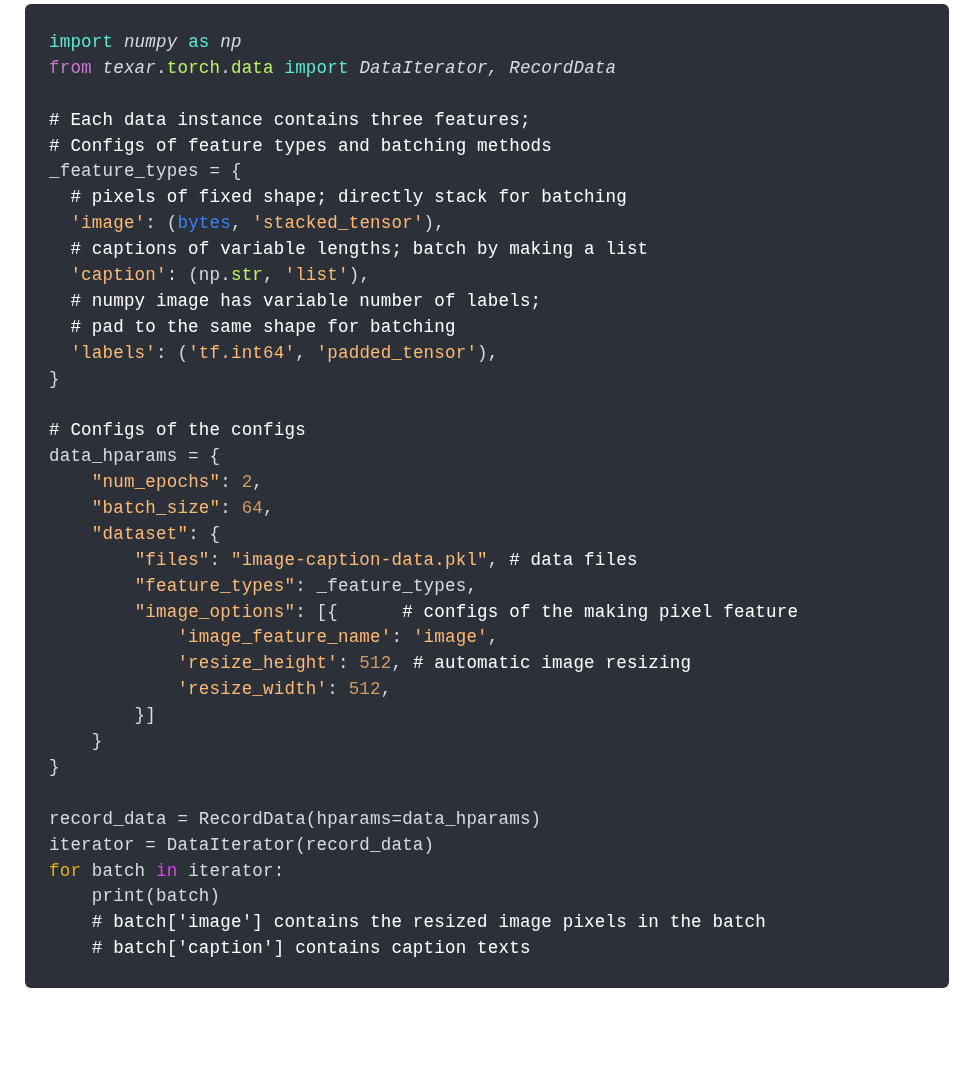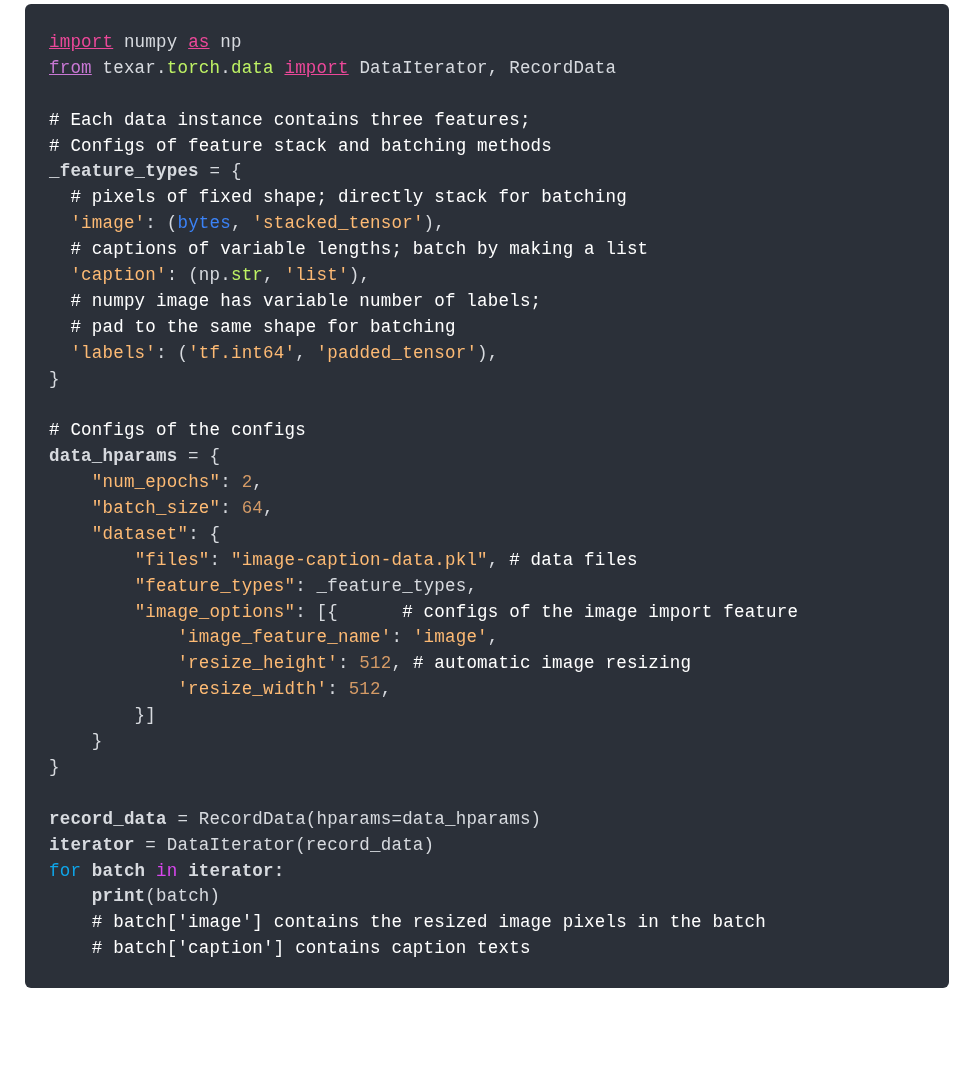--- a/index.html
+++ b/index.html
@@ -21,60 +21,60 @@
   }
   pre {
     margin: 0;
     font-family: inherit;
     font-size: 17.5px;
     line-height: 1.48;
     color: #d7dadf;
     white-space: pre;
     letter-spacing: 0.2px;
   }
-  .kw-import { color: #ec4899; text-decoration: underline; }
+  .kw-import { color: #5eead4; }
   .kw-in { color: #d946ef; }
-  .kw-for { color: #0ea5e9; }
-  .kw-from { color: #c978d5; text-decoration: underline; }
-  .module { color: #d7dadf; }
+  .kw-for { color: #eab308; }
+  .kw-from { color: #c978d5; }
+  .module { color: #d7dadf; font-style: italic; }
   .attr { color: #bef264; }
   .comment { color: #ffffff; }
   .string { color: #fdba74; }
   .number { color: #d49a66; }
-  .ident { color: #d7dadf; font-weight: bold; }
+  .ident { color: #d7dadf; }
   .punct { color: #d7dadf; }
   .builtin { color: #3b82f6; }
 </style>
 </head>
 <body>
 
 <div class="code-container">
 <pre><span class="kw-import">import</span> <span class="module">numpy</span> <span class="kw-import">as</span> <span class="module">np</span>
 <span class="kw-from">from</span> <span class="module">texar</span>.<span class="attr">torch</span>.<span class="attr">data</span> <span class="kw-import">import</span> <span class="module">DataIterator, RecordData</span>
 
 <span class="comment"># Each data instance contains three features;</span>
-<span class="comment"># Configs of feature stack and batching methods</span>
+<span class="comment"># Configs of feature types and batching methods</span>
 <span class="ident">_feature_types</span><span class="punct"> = {</span>
 <span class="comment">  # pixels of fixed shape; directly stack for batching</span>
   <span class="string">'image'</span><span class="punct">: (</span><span class="builtin">bytes</span><span class="punct">, </span><span class="string">'stacked_tensor'</span><span class="punct">),</span>
 <span class="comment">  # captions of variable lengths; batch by making a list</span>
   <span class="string">'caption'</span><span class="punct">: (np.</span><span class="attr">str</span><span class="punct">, </span><span class="string">'list'</span><span class="punct">),</span>
 <span class="comment">  # numpy image has variable number of labels;</span>
 <span class="comment">  # pad to the same shape for batching</span>
   <span class="string">'labels'</span><span class="punct">: (</span><span class="string">'tf.int64'</span><span class="punct">, </span><span class="string">'padded_tensor'</span><span class="punct">),</span>
 <span class="punct">}</span>
 
 <span class="comment"># Configs of the configs</span>
 <span class="ident">data_hparams</span><span class="punct"> = {</span>
     <span class="string">"num_epochs"</span><span class="punct">: </span><span class="number">2</span><span class="punct">,</span>
     <span class="string">"batch_size"</span><span class="punct">: </span><span class="number">64</span><span class="punct">,</span>
     <span class="string">"dataset"</span><span class="punct">: {</span>
         <span class="string">"files"</span><span class="punct">: </span><span class="string">"image-caption-data.pkl"</span><span class="punct">, </span><span class="comment"># data files</span>
         <span class="string">"feature_types"</span><span class="punct">: _feature_types,</span>
-        <span class="string">"image_options"</span><span class="punct">: [{      </span><span class="comment"># configs of the image import feature</span>
+        <span class="string">"image_options"</span><span class="punct">: [{      </span><span class="comment"># configs of the making pixel feature</span>
             <span class="string">'image_feature_name'</span><span class="punct">: </span><span class="string">'image'</span><span class="punct">,</span>
             <span class="string">'resize_height'</span><span class="punct">: </span><span class="number">512</span><span class="punct">, </span><span class="comment"># automatic image resizing</span>
             <span class="string">'resize_width'</span><span class="punct">: </span><span class="number">512</span><span class="punct">,</span>
 <span class="punct">        }]</span>
 <span class="punct">    }</span>
 <span class="punct">}</span>
 
 <span class="ident">record_data</span><span class="punct"> = RecordData(hparams=data_hparams)</span>
 <span class="ident">iterator</span><span class="punct"> = DataIterator(record_data)</span>
 <span class="kw-for">for</span><span class="ident"> batch </span><span class="kw-in">in</span><span class="ident"> iterator:</span>

